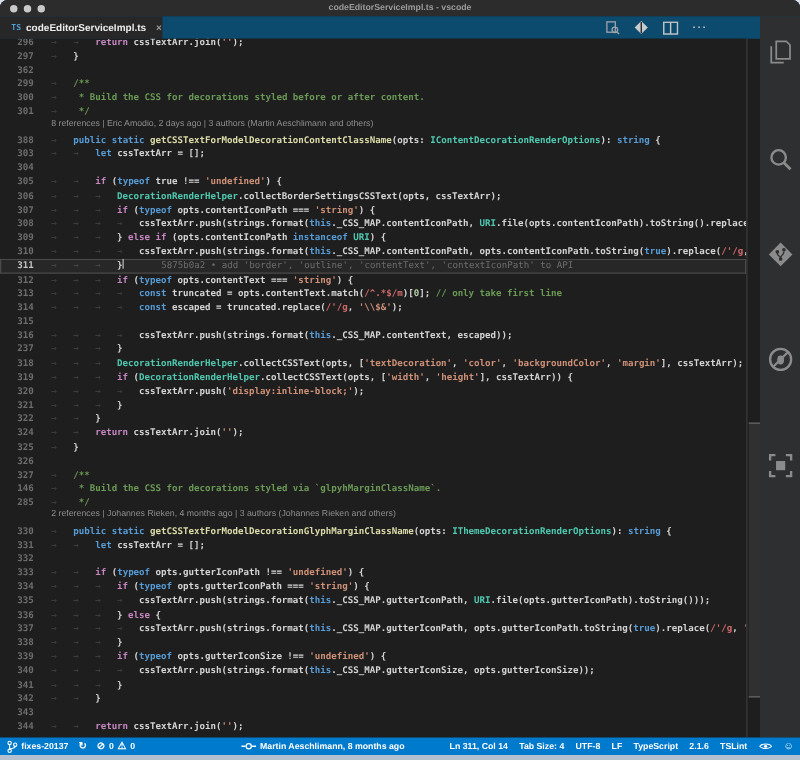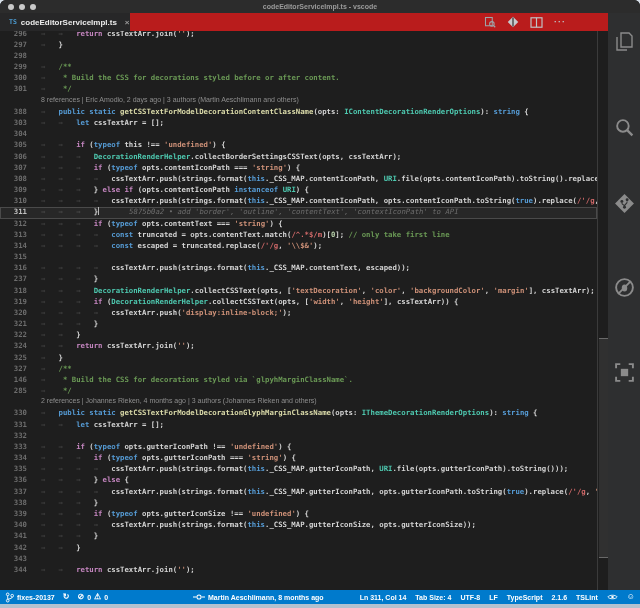--- a/index.html
+++ b/index.html
@@ -8,21 +8,21 @@
   .window{position:relative;width:640px;height:604px;background:#1e1e1e;
     border-radius:6px 6px 0 0;overflow:hidden;}
 
   
   .titlebar{position:absolute;top:0;left:0;right:0;height:13px;background:#2c2c2c;}
   .lights{position:absolute;top:3.5px;left:8px;display:flex;gap:5px;}
   .light{width:6px;height:6px;border-radius:50%;background:#c9c9c9;}
   .wtitle{text-align:center;line-height:13px;font-size:7px;font-weight:bold;color:#9b9b9b;}
 
   
-  .tabbar{position:absolute;top:13px;left:0;right:0;height:18px;background:#b91c1c;}
+  .tabbar{position:absolute;top:13px;left:0;right:0;height:18px;background:#0c4a6e;}
   .etab{position:absolute;left:0;top:0;height:18px;width:130px;background:#272728;
     display:flex;align-items:center;padding-left:9px;box-sizing:border-box;}
   .ts-badge{color:#4d9fd6;font:bold 6.5px "DejaVu Sans Mono",monospace;margin-right:4px;}
   .tab-label{color:#ececec;font-size:8px;font-weight:bold;}
   .tab-close{color:#9a9a9a;font-size:8px;font-weight:bold;margin-left:8px;cursor:default;}
   .actions{position:absolute;right:74px;top:0;height:18px;display:flex;align-items:center;gap:11px;}
   .act{display:flex;align-items:center;color:#c0c3c5;}
   .more{font-size:9px;font-weight:bold;color:#c0c3c5;letter-spacing:1px;line-height:8px;}
 
   
@@ -37,21 +37,21 @@
     font:bold 7.3px "DejaVu Sans Mono",monospace;}
   .txt{flex:1;padding-left:14px;font:bold 7.3px "DejaVu Sans Mono",monospace;
     white-space:pre;overflow:hidden;color:#d4d4d4;}
   .row.lens .txt{font:7px "Liberation Sans",sans-serif;font-weight:normal;color:#8e8e8e;}
   .tab-ws{display:inline-block;width:17.57px;color:rgba(255,255,255,0.13);}
   .tk-k{color:#569cd6}.tk-c{color:#c586c0}.tk-s{color:#ce9178}.tk-t{color:#4ec9b0}
   .tk-f{color:#dcdcaa}.tk-r{color:#d16969}.tk-m{color:#6a9955}.tk-n{color:#b5cea8}.tk-w{color:#d4d4d4}
   .row.cur{background:rgba(255,255,255,0.045);box-shadow:inset 0 0 0 1px rgba(200,200,200,0.22);}
   .row.cur .ln{color:#c2c2c2;}
   .cursor{display:inline-block;width:1px;height:8px;background:#b9b9b9;vertical-align:-1px;}
-  .blame{color:#6d6d6d;font-weight:normal;margin-left:30px;font-style:italic;}
+  .blame{color:#6d6d6d;font-weight:normal;margin-left:30px;}
 
   
   .scrollbar{position:absolute;top:31px;right:32px;width:11px;height:559px;
     border-left:1px solid rgba(255,255,255,0.13);box-sizing:border-box;}
   .slider{position:absolute;left:1px;right:0;top:307px;height:218px;
     background:rgba(180,180,180,0.12);
     border-top:1px solid rgba(255,255,255,0.28);border-bottom:1px solid rgba(255,255,255,0.28);}
 
   
   .statusbar{position:absolute;top:590px;left:0;width:640px;height:14px;background:#007acc;
@@ -110,21 +110,21 @@
     <div id="code">
         <div class="row">
           <span class="ln">296</span>
           <span class="txt"><span class="tab-ws">→</span><span class="tab-ws">→</span><span class="tk-c">return</span><span class="tk-w"> cssTextArr.join(</span><span class="tk-s">''</span><span class="tk-w">);</span></span>
         </div>
         <div class="row">
           <span class="ln">297</span>
           <span class="txt"><span class="tab-ws">→</span><span class="tk-w">}</span></span>
         </div>
         <div class="row">
-          <span class="ln">298</span>
+          <span class="ln">362</span>
           <span class="txt"></span>
         </div>
         <div class="row">
           <span class="ln">299</span>
           <span class="txt"><span class="tab-ws">→</span><span class="tk-m">/**</span></span>
         </div>
         <div class="row">
           <span class="ln">300</span>
           <span class="txt"><span class="tab-ws">→</span><span class="tk-m"> * Build the CSS for decorations styled before or after content.</span></span>
         </div>
@@ -143,21 +143,21 @@
         <div class="row">
           <span class="ln">303</span>
           <span class="txt"><span class="tab-ws">→</span><span class="tab-ws">→</span><span class="tk-k">let</span><span class="tk-w"> cssTextArr = [];</span></span>
         </div>
         <div class="row">
           <span class="ln">304</span>
           <span class="txt"></span>
         </div>
         <div class="row">
           <span class="ln">305</span>
-          <span class="txt"><span class="tab-ws">→</span><span class="tab-ws">→</span><span class="tk-c">if</span><span class="tk-w"> (</span><span class="tk-k">typeof</span><span class="tk-w"> this !== </span><span class="tk-s">'undefined'</span><span class="tk-w">) {</span></span>
+          <span class="txt"><span class="tab-ws">→</span><span class="tab-ws">→</span><span class="tk-c">if</span><span class="tk-w"> (</span><span class="tk-k">typeof</span><span class="tk-w"> true !== </span><span class="tk-s">'undefined'</span><span class="tk-w">) {</span></span>
         </div>
         <div class="row">
           <span class="ln">306</span>
           <span class="txt"><span class="tab-ws">→</span><span class="tab-ws">→</span><span class="tab-ws">→</span><span class="tk-t">DecorationRenderHelper</span><span class="tk-w">.collectBorderSettingsCSSText(opts, cssTextArr);</span></span>
         </div>
         <div class="row">
           <span class="ln">307</span>
           <span class="txt"><span class="tab-ws">→</span><span class="tab-ws">→</span><span class="tab-ws">→</span><span class="tk-c">if</span><span class="tk-w"> (</span><span class="tk-k">typeof</span><span class="tk-w"> opts.contentIconPath === </span><span class="tk-s">'string'</span><span class="tk-w">) {</span></span>
         </div>
         <div class="row">
@@ -220,20 +220,24 @@
           <span class="ln">322</span>
           <span class="txt"><span class="tab-ws">→</span><span class="tab-ws">→</span><span class="tk-w">}</span></span>
         </div>
         <div class="row">
           <span class="ln">324</span>
           <span class="txt"><span class="tab-ws">→</span><span class="tab-ws">→</span><span class="tk-c">return</span><span class="tk-w"> cssTextArr.join(</span><span class="tk-s">''</span><span class="tk-w">);</span></span>
         </div>
         <div class="row">
           <span class="ln">325</span>
           <span class="txt"><span class="tab-ws">→</span><span class="tk-w">}</span></span>
+        </div>
+        <div class="row">
+          <span class="ln">326</span>
+          <span class="txt"></span>
         </div>
         <div class="row">
           <span class="ln">327</span>
           <span class="txt"><span class="tab-ws">→</span><span class="tk-m">/**</span></span>
         </div>
         <div class="row">
           <span class="ln">146</span>
           <span class="txt"><span class="tab-ws">→</span><span class="tk-m"> * Build the CSS for decorations styled via `glpyhMarginClassName`.</span></span>
         </div>
         <div class="row">

